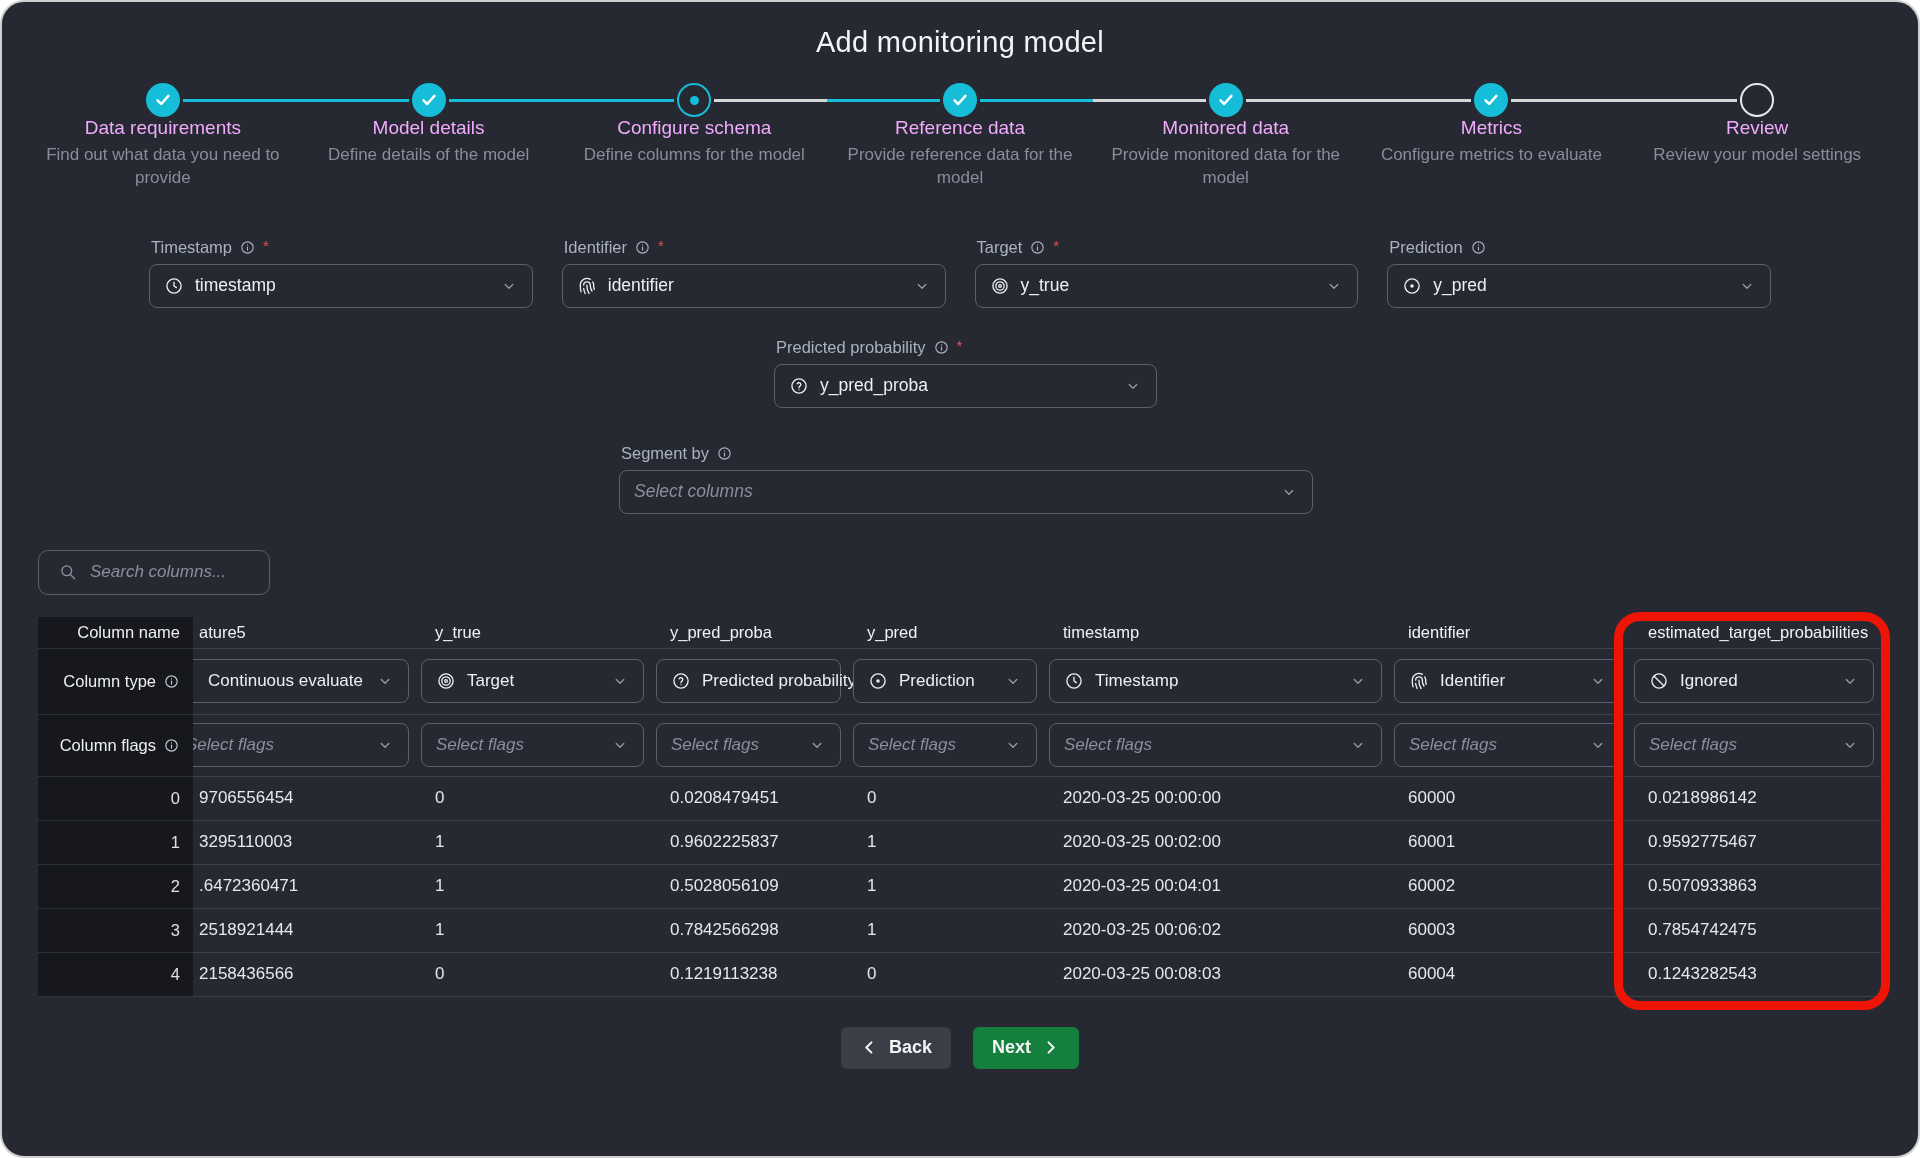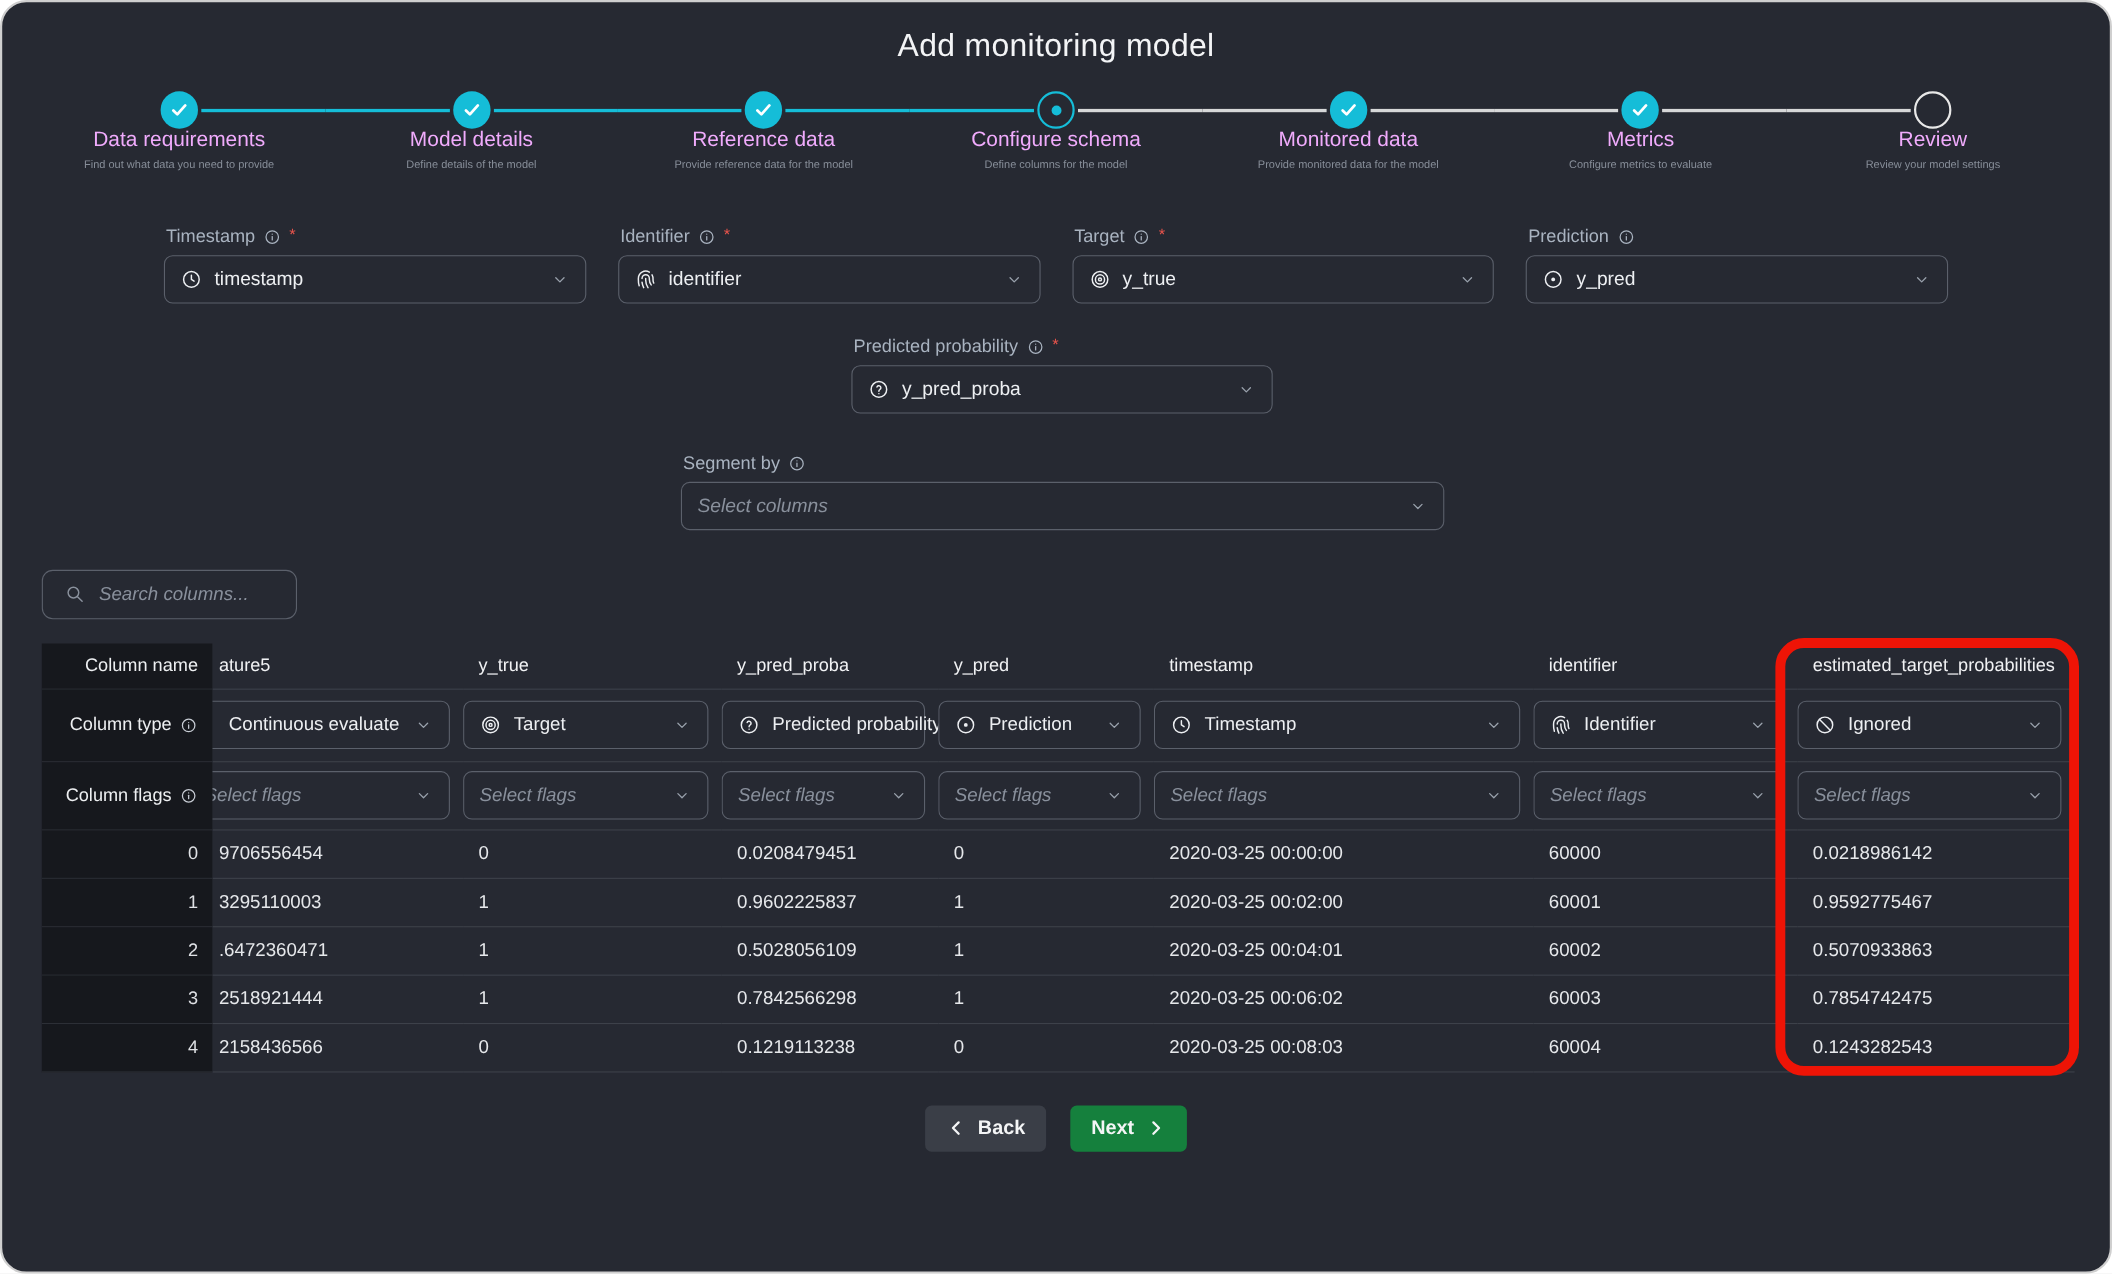--- a/index.html
+++ b/index.html
@@ -16,21 +16,21 @@
   .step::after{right:0;width:calc(50% - 20px);}
   .l-cyan::before{background:#15bdd8;} .l-gray::before{background:#d6d7d8;}
   .r-cyan::after{background:#15bdd8;}  .r-gray::after{background:#d6d7d8;}
   .no-l::before{display:none;} .no-r::after{display:none;}
   .circle{width:34px;height:34px;border-radius:50%;margin:0 auto;display:flex;align-items:center;justify-content:center;box-sizing:border-box;}
   .step.completed .circle{background:#15bdd8;}
   .step.current .circle{border:2.5px solid #15bdd8;}
   .step.current .circle .inner-dot{width:9px;height:9px;border-radius:50%;background:#15bdd8;}
   .step.upcoming .circle{border:2.5px solid #e8e8e8;}
   .s-title{font-size:19px;color:#f0abfc;}
-  .s-desc{margin:5px auto 0;font-size:10px;color:#878e99;line-height:1.35;max-width:250px;}
+  .s-desc{margin:5px auto 0;font-size:17px;color:#878e99;line-height:1.35;max-width:250px;}
   
   .ic{width:20px;height:20px;stroke:currentColor;fill:none;stroke-width:1.6;stroke-linecap:round;stroke-linejoin:round;flex:none;}
   .ic-sm{width:17px;height:17px;}
   .chev{width:18px;height:18px;margin-left:auto;color:#98a0ab;flex:none;}
   
   .fields{display:flex;gap:29px;margin:48px 147px 0;}
   .field{flex:1;}
   .f-label-row{display:flex;align-items:center;gap:7px;color:#a9b3c0;font-size:16.5px;margin:0 0 7px 2px;}
   .req{color:#e5534b;font-size:15px;transform:translateY(-2px);}
   .sel{display:flex;align-items:center;gap:11px;height:44px;box-sizing:border-box;border:1px solid #5b606b;
@@ -41,21 +41,21 @@
   .segment-row{margin:36px 0 0 617px;width:694px;}
   
   .search{margin:36px 0 0 36px;width:232px;height:45px;box-sizing:border-box;border:1px solid #5b606b;border-radius:10px;
           display:flex;align-items:center;gap:10px;padding:0 19px;color:#89909c;}
   .search input{background:none;border:none;outline:none;color:#e8eaec;font-size:17px;font-style:italic;width:100%;font-family:inherit;}
   .search input::placeholder{color:#89909c;font-style:italic;}
   
   .tbl{position:relative;display:grid;grid-template-columns:155px 228px 235px 197px 196px 345px 240px 252px;
        margin:22px 0 0 36px;width:1848px;}
   .cell{display:flex;align-items:center;box-sizing:border-box;border-bottom:1px solid #3d414a;overflow:hidden;}
-  .h-head{height:42px;align-items:center;} .h-type{height:66px;} .h-flags{height:62px;} .h-data{height:44px;}
+  .h-head{height:32px;align-items:center;} .h-type{height:66px;} .h-flags{height:62px;} .h-data{height:44px;}
   .sticky{background:#16181d;position:relative;z-index:3;justify-content:flex-end;padding-right:13px;
           color:#edeff1;font-size:16.5px;gap:7px;border-bottom:1px solid #2c2f36;}
   .sticky .info-ic{color:#c7ccd4;}
   .col-head{font-size:16.5px;color:#f1f2f4;padding-left:14px;}
   .col-head.first{padding-left:6px;}
   .cell .sel{width:calc(100% - 12px);font-size:17px;height:44px;}
   .cell .sel.clip-left{width:calc(100% + 10px);margin-left:-22px;padding-left:36px;}
   .cell .sel.clip-left-flags{width:calc(100% + 10px);margin-left:-22px;padding-left:14px;}
   .d-cell{font-size:17px;color:#e6e8eb;padding-left:14px;white-space:nowrap;}
   .d-cell.first{padding-left:6px;}
@@ -144,35 +144,35 @@
     </div>
     <div class="step completed l-cyan r-cyan">
       <div class="circle">
           <svg class="ic" style="color:#fff" viewBox="0 0 24 24">
             <use href="#g-check"></use>
           </svg>
         </div>
       <div class="s-title">Model details</div>
       <div class="s-desc">Define details of the model</div>
     </div>
-    <div class="step completed l-cyan r-cyan">
-      <div class="circle">
-          <svg class="ic" style="color:#fff" viewBox="0 0 24 24">
-            <use href="#g-check"></use>
-          </svg>
-        </div>
-      <div class="s-title">Reference data</div>
-      <div class="s-desc">Provide reference data for the model</div>
-    </div>
     <div class="step current l-cyan r-gray">
       <div class="circle">
           <div class="inner-dot"></div>
         </div>
       <div class="s-title">Configure schema</div>
       <div class="s-desc">Define columns for the model</div>
+    </div>
+    <div class="step completed l-cyan r-cyan">
+      <div class="circle">
+          <svg class="ic" style="color:#fff" viewBox="0 0 24 24">
+            <use href="#g-check"></use>
+          </svg>
+        </div>
+      <div class="s-title">Reference data</div>
+      <div class="s-desc">Provide reference data for the model</div>
     </div>
     <div class="step completed l-gray r-gray">
       <div class="circle">
           <svg class="ic" style="color:#fff" viewBox="0 0 24 24">
             <use href="#g-check"></use>
           </svg>
         </div>
       <div class="s-title">Monitored data</div>
       <div class="s-desc">Provide monitored data for the model</div>
     </div>

